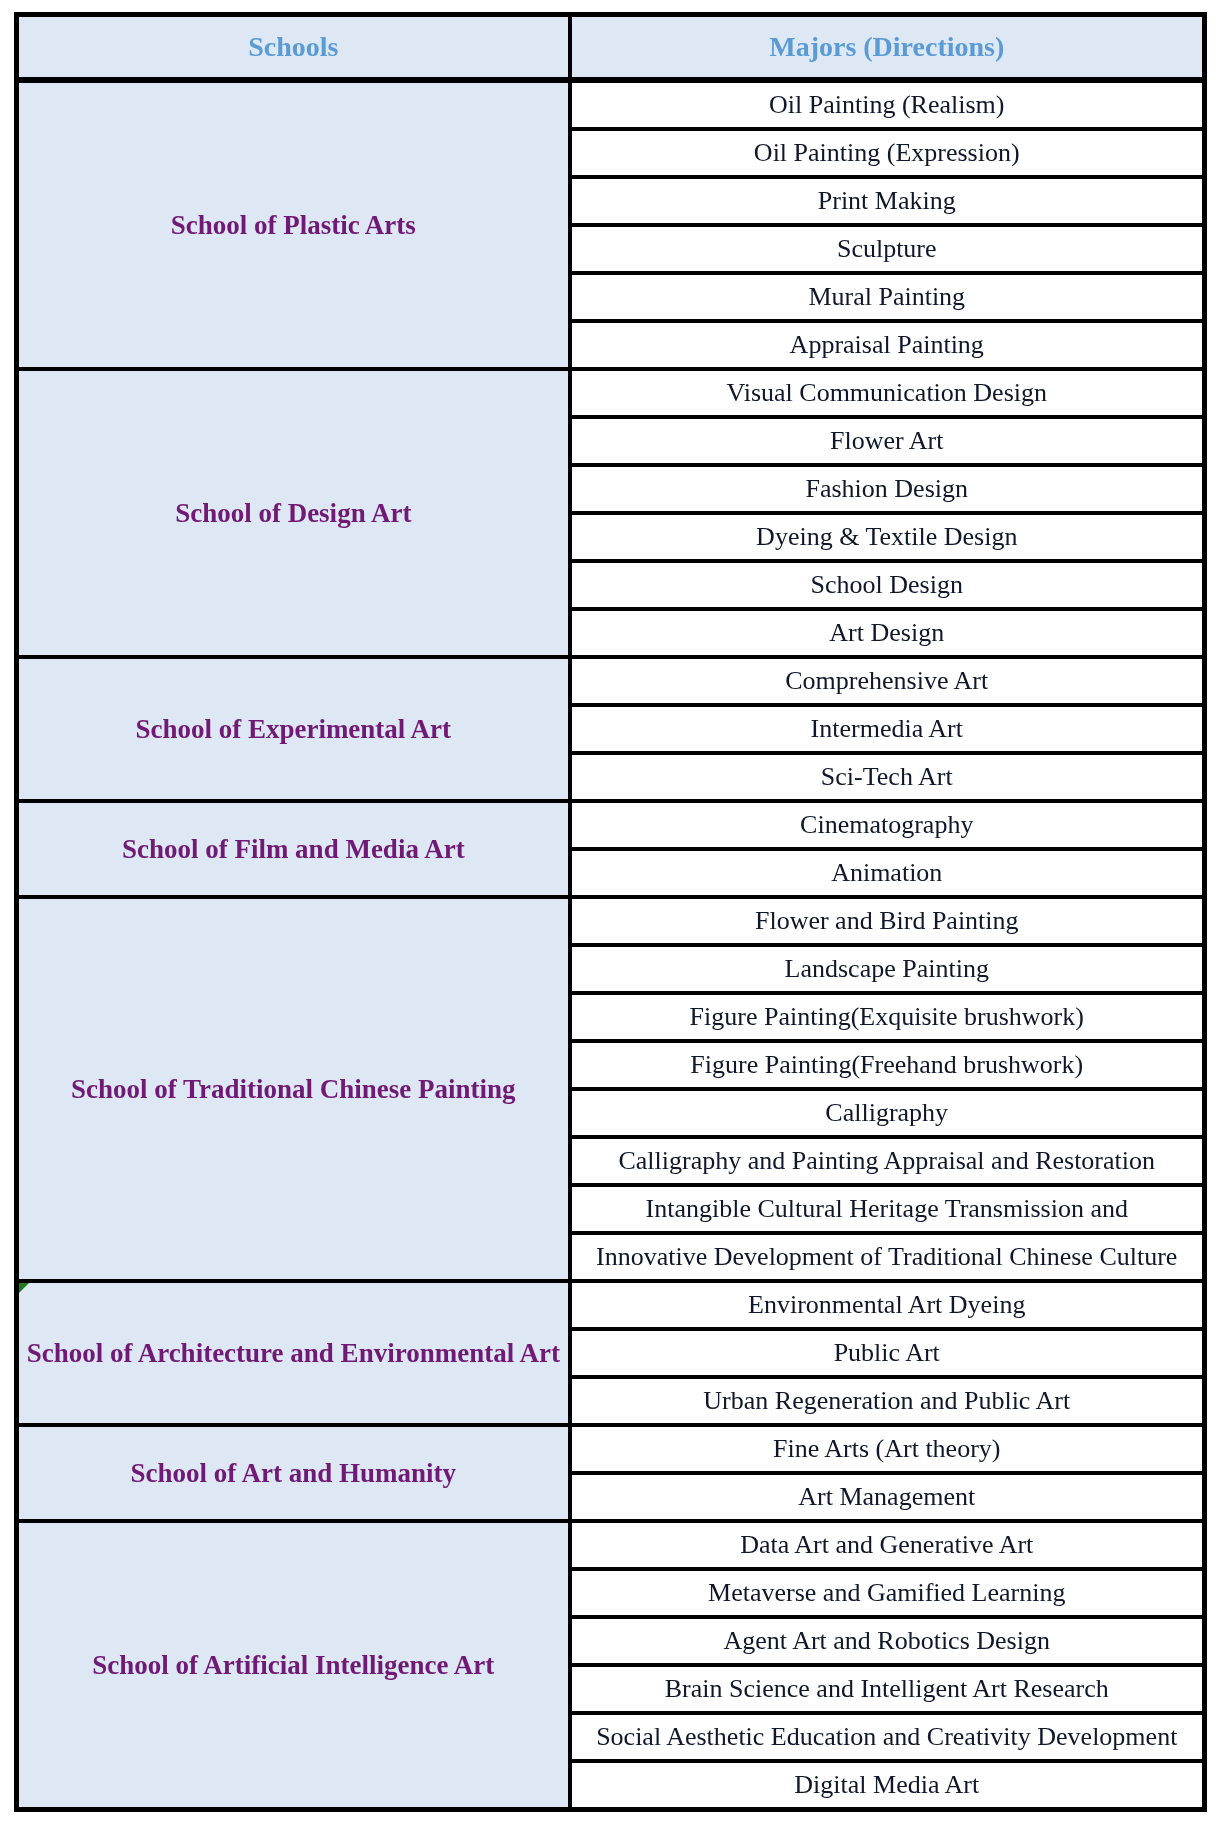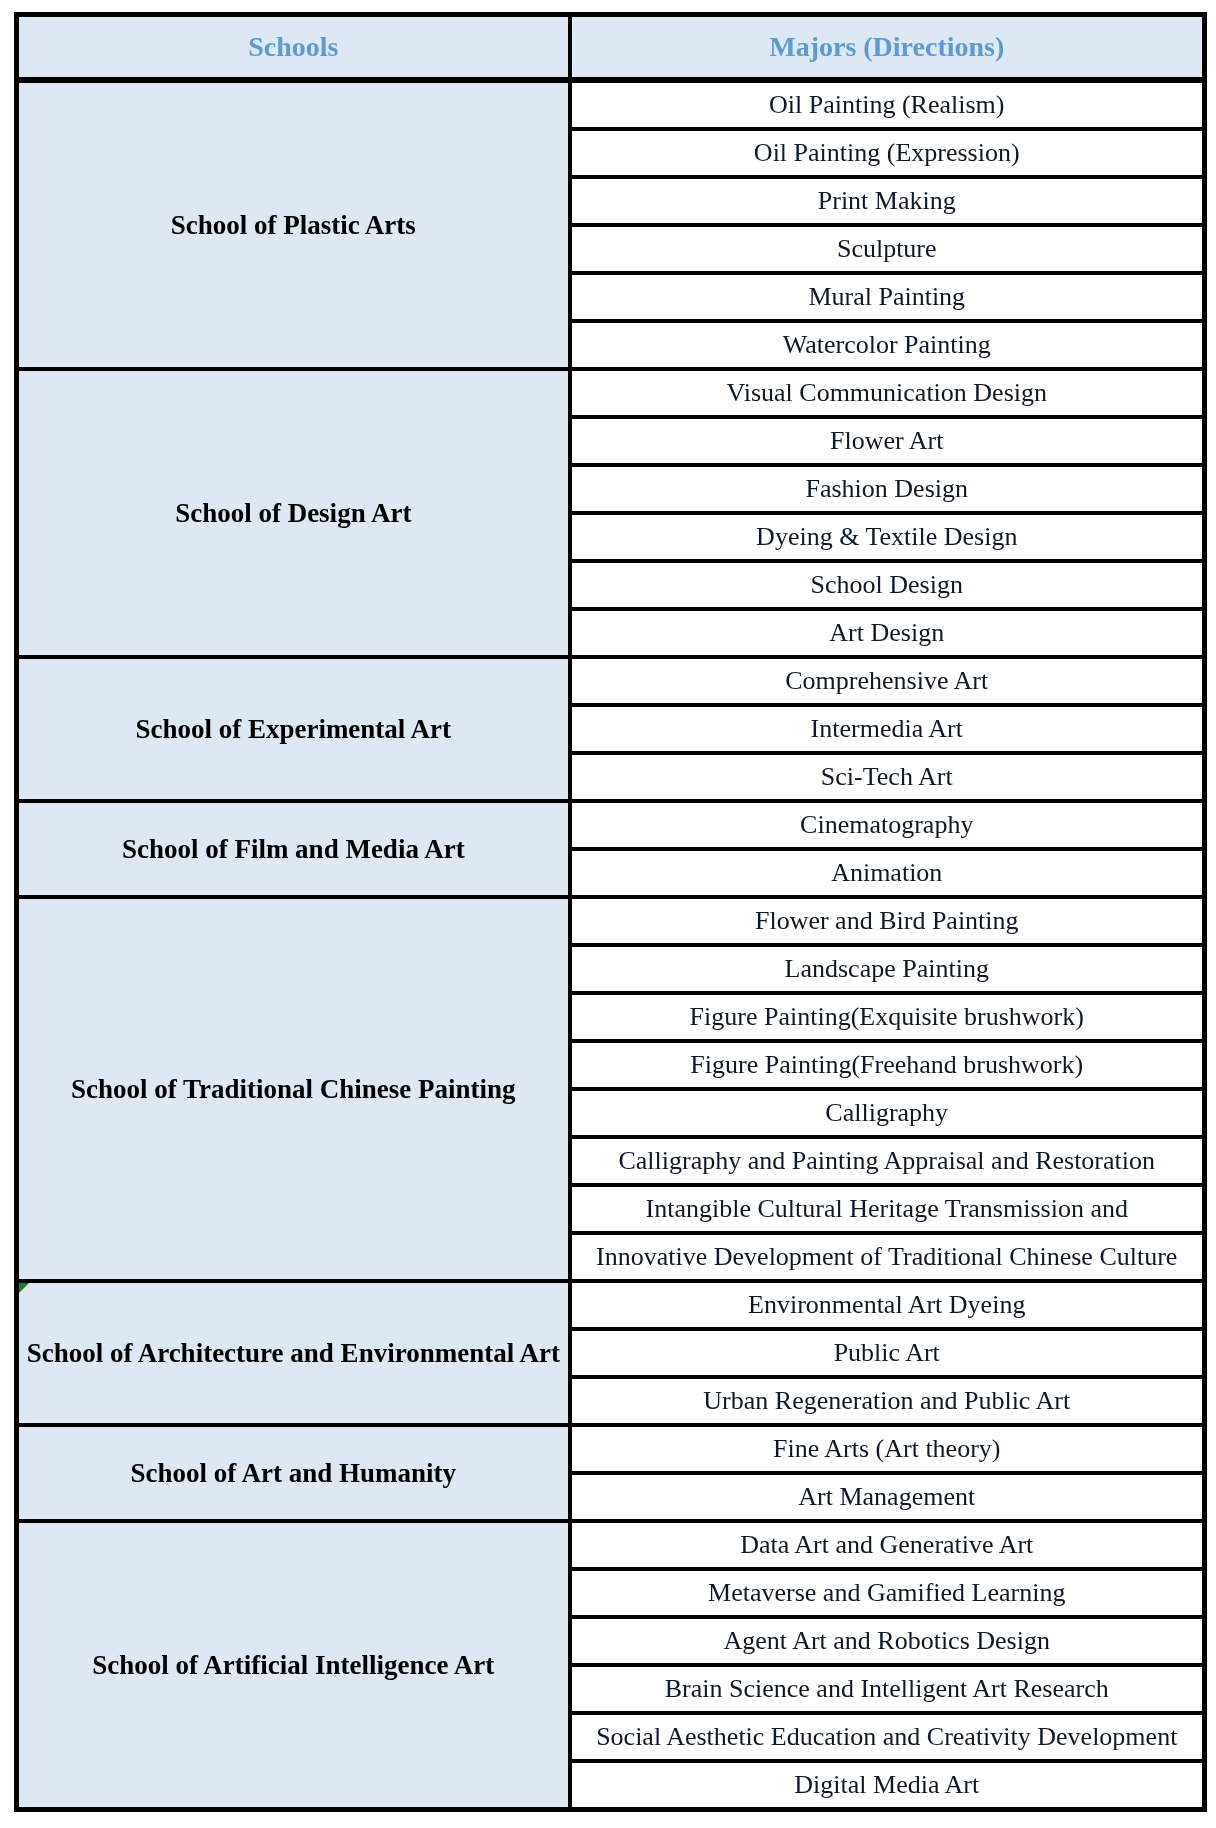--- a/index.html
+++ b/index.html
@@ -30,21 +30,21 @@
   thead th {
     height: 60px;
     background: #DDE8F4;
     color: #5B9BD5;
     font-size: 28px;
     font-weight: bold;
     border-bottom: 6px solid #000000;
   }
   th.school-cell {
     background: #DDE8F4;
-    color: #000000;
+    color: #701a75;
     font-size: 27px;
     font-weight: bold;
     line-height: 1.2;
     position: relative;
   }
   td.major-cell {
     background: #ffffff;
     color: #0f172a;
     font-size: 26px;
     font-weight: normal;
@@ -88,21 +88,21 @@
       <tr>
           <td class="major-cell">Print Making</td>
         </tr>
       <tr>
           <td class="major-cell">Sculpture</td>
         </tr>
       <tr>
           <td class="major-cell">Mural Painting</td>
         </tr>
       <tr>
-          <td class="major-cell">Watercolor Painting</td>
+          <td class="major-cell">Appraisal Painting</td>
         </tr>
 
       <tr>
         <th class="school-cell" rowspan="6">School of Design Art</th>
         <td class="major-cell">Visual Communication Design</td>
       </tr>
       <tr>
           <td class="major-cell">Flower Art</td>
         </tr>
       <tr>

